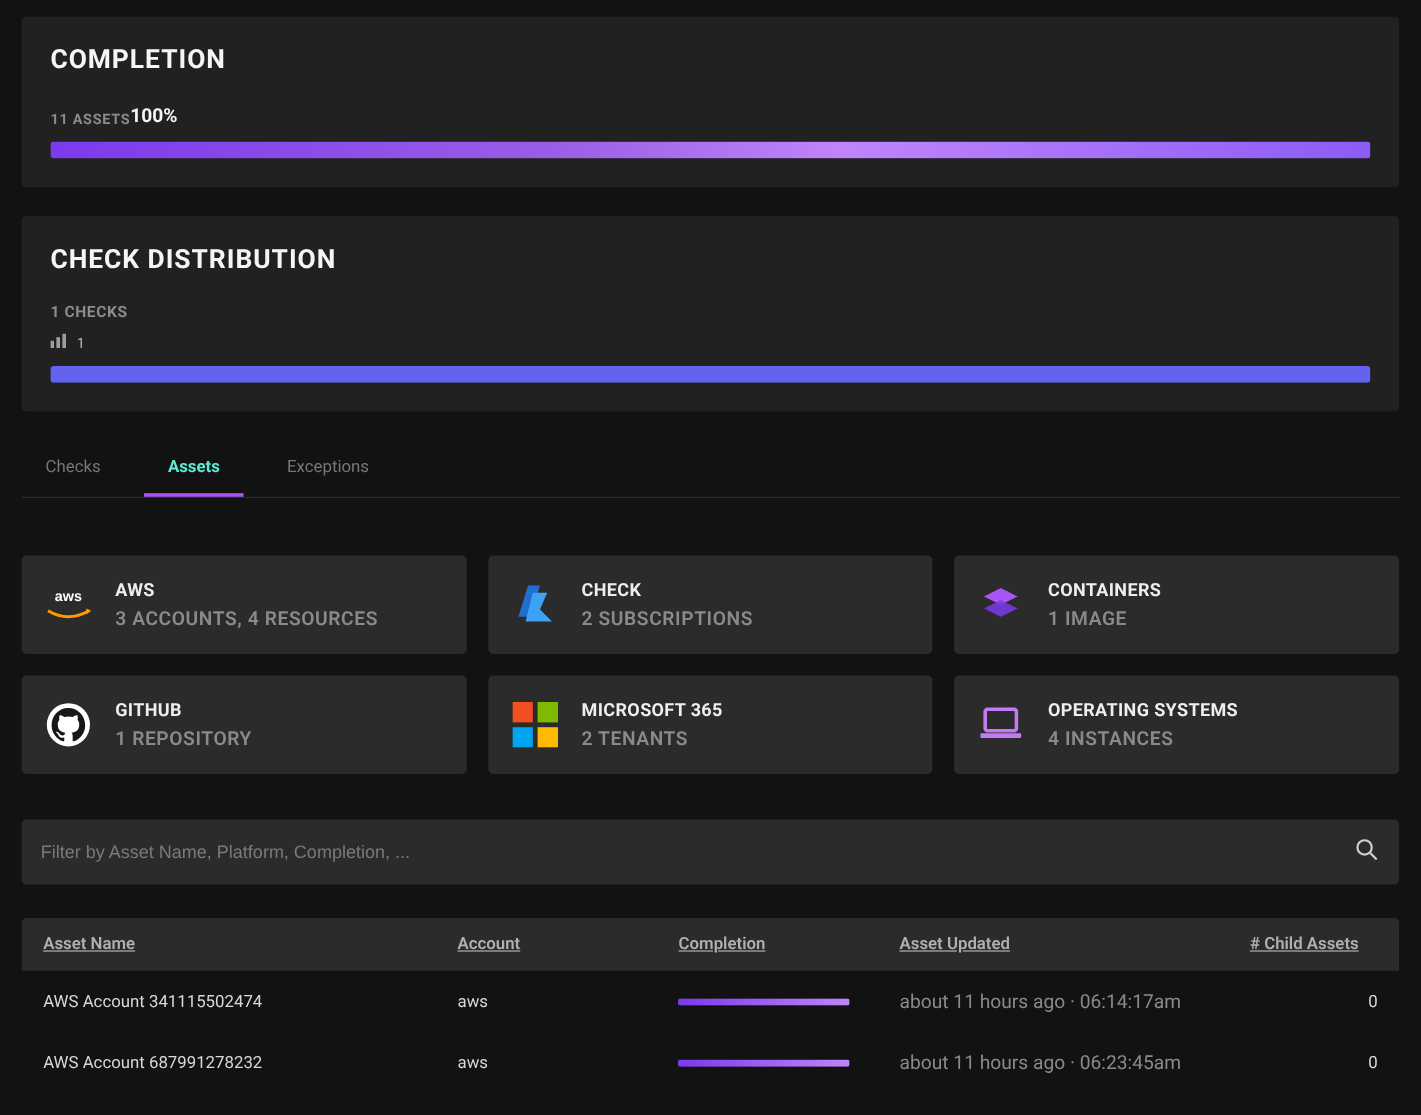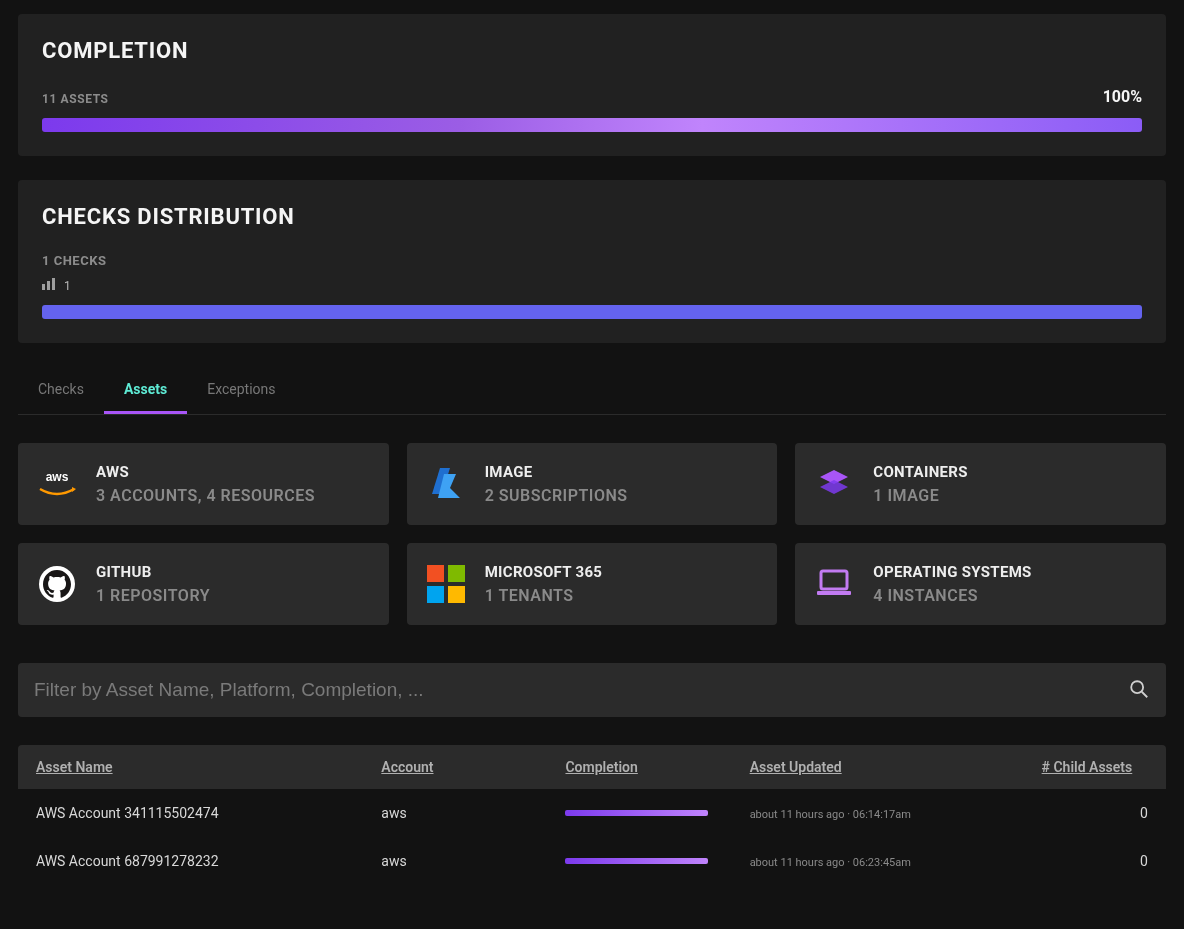--- a/index.html
+++ b/index.html
@@ -21,21 +21,20 @@
   }
   .card-title {
     font-size: 22px;
     font-weight: 700;
     letter-spacing: 0.8px;
     color: #f5f5f5;
     margin-bottom: 24px;
   }
   .completion-stats {
     display: flex;
-    justify-content: space-between;
     align-items: flex-end;
     margin-bottom: 12px;
   }
   .muted-caps {
     font-size: 12px;
     font-weight: 700;
     letter-spacing: 0.6px;
     color: #8c8c8c;
   }
   .pct {
@@ -75,23 +74,23 @@
     gap: 8px;
     margin-bottom: 12px;
     color: #b8b8b8;
     font-size: 12px;
   }
   .dist-legend svg { flex: 0 0 auto; }
 
   
   .tabs {
     display: flex;
-    gap: 0;
+    gap: 16px;
     border-bottom: 1px solid #2b2b2b;
-    margin-bottom: 28px;
+    margin-bottom: 48px;
   }
   .tab {
     padding: 14px 20px;
     font-size: 14px;
     color: #777;
     cursor: pointer;
     border-bottom: 3px solid transparent;
   }
   .tab.active {
     color: #5eead4;
@@ -146,21 +145,21 @@
     padding: 0 16px;
     height: 54px;
     margin-bottom: 28px;
   }
   .search-input {
     flex: 1;
     background: transparent;
     border: none;
     outline: none;
     color: #ddd;
-    font-size: 19px;
+    font-size: 15px;
   }
   .search-input::placeholder { color: #7a7a7a; }
 
   
   .table {
     border-radius: 4px;
     overflow: hidden;
   }
   .thead {
     background: #2b2b2b;
@@ -181,21 +180,21 @@
     grid-template-columns: 3fr 1.6fr 1.6fr 2.4fr 1.2fr;
     padding: 16px 10px;
     align-items: center;
   }
   .td {
     font-size: 14px;
     color: #d8d8d8;
     padding: 0 8px;
   }
   .td.right { text-align: right; }
-  .td .small { font-size: 11px; color: #8a8a8a; }
+  .td .small { font-size: 16px; color: #8a8a8a; }
   .row-progress {
     height: 6px;
     width: 85%;
     background: #3a3a3a;
     border-radius: 2px;
     overflow: hidden;
   }
 </style>
 </head>
 <body>
@@ -207,21 +206,21 @@
     <div class="completion-stats">
       <div class="muted-caps">11 ASSETS</div>
       <div class="pct">100%</div>
     </div>
     <div class="progress-track">
       <div class="progress-fill-purple-grad" style="width:100%"></div>
     </div>
   </div>
 
   <div class="card">
-    <div class="card-title">CHECKS DISTRIBUTION</div>
+    <div class="card-title">CHECK DISTRIBUTION</div>
     <div class="dist-sub">1 CHECKS</div>
     <div class="dist-legend">
       <span>
         <svg width="14" height="12" viewBox="0 0 14 12">
           <rect x="0" y="6" width="3" height="6" fill="#9e9e9e"></rect>
           <rect x="5" y="3" width="3" height="9" fill="#9e9e9e"></rect>
           <rect x="10" y="0" width="3" height="12" fill="#9e9e9e"></rect>
         </svg>
       </span>
       <span>1</span>
@@ -254,21 +253,21 @@
     </div>
 
     <div class="asset-card">
       <div class="asset-icon">
         <svg width="40" height="40" viewBox="0 0 40 40">
           <path d="M14 4 L6 30 L16 30 L24 4 Z" fill="#1f6fd0"></path>
           <path d="M18 10 L12 34 L34 34 L24 24 L30 10 Z" fill="#3ea2f4"></path>
         </svg>
       </div>
       <div>
-        <div class="asset-title">IMAGE</div>
+        <div class="asset-title">CHECK</div>
         <div class="asset-sub">2 SUBSCRIPTIONS</div>
       </div>
     </div>
 
     <div class="asset-card">
       <div class="asset-icon">
         <svg width="40" height="40" viewBox="0 0 40 40">
           <path d="M20 6 L34 13 L20 20 L6 13 Z" fill="#a855f7"></path>
           <path d="M20 16 L34 23 L20 30 L6 23 Z" fill="#7c3aed" opacity="0.85"></path>
         </svg>
@@ -296,21 +295,21 @@
       <div class="asset-icon">
         <svg width="38" height="38" viewBox="0 0 38 38">
           <rect x="0" y="0" width="17" height="17" fill="#f25022"></rect>
           <rect x="21" y="0" width="17" height="17" fill="#7fba00"></rect>
           <rect x="0" y="21" width="17" height="17" fill="#00a4ef"></rect>
           <rect x="21" y="21" width="17" height="17" fill="#ffb900"></rect>
         </svg>
       </div>
       <div>
         <div class="asset-title">MICROSOFT 365</div>
-        <div class="asset-sub">1 TENANTS</div>
+        <div class="asset-sub">2 TENANTS</div>
       </div>
     </div>
 
     <div class="asset-card">
       <div class="asset-icon">
         <svg width="42" height="34" viewBox="0 0 42 34">
           <rect x="8" y="4" width="26" height="18" rx="2" fill="none" stroke="#c27bf2" stroke-width="3"></rect>
           <rect x="4" y="24" width="34" height="4" rx="1" fill="#c27bf2"></rect>
         </svg>
       </div>

